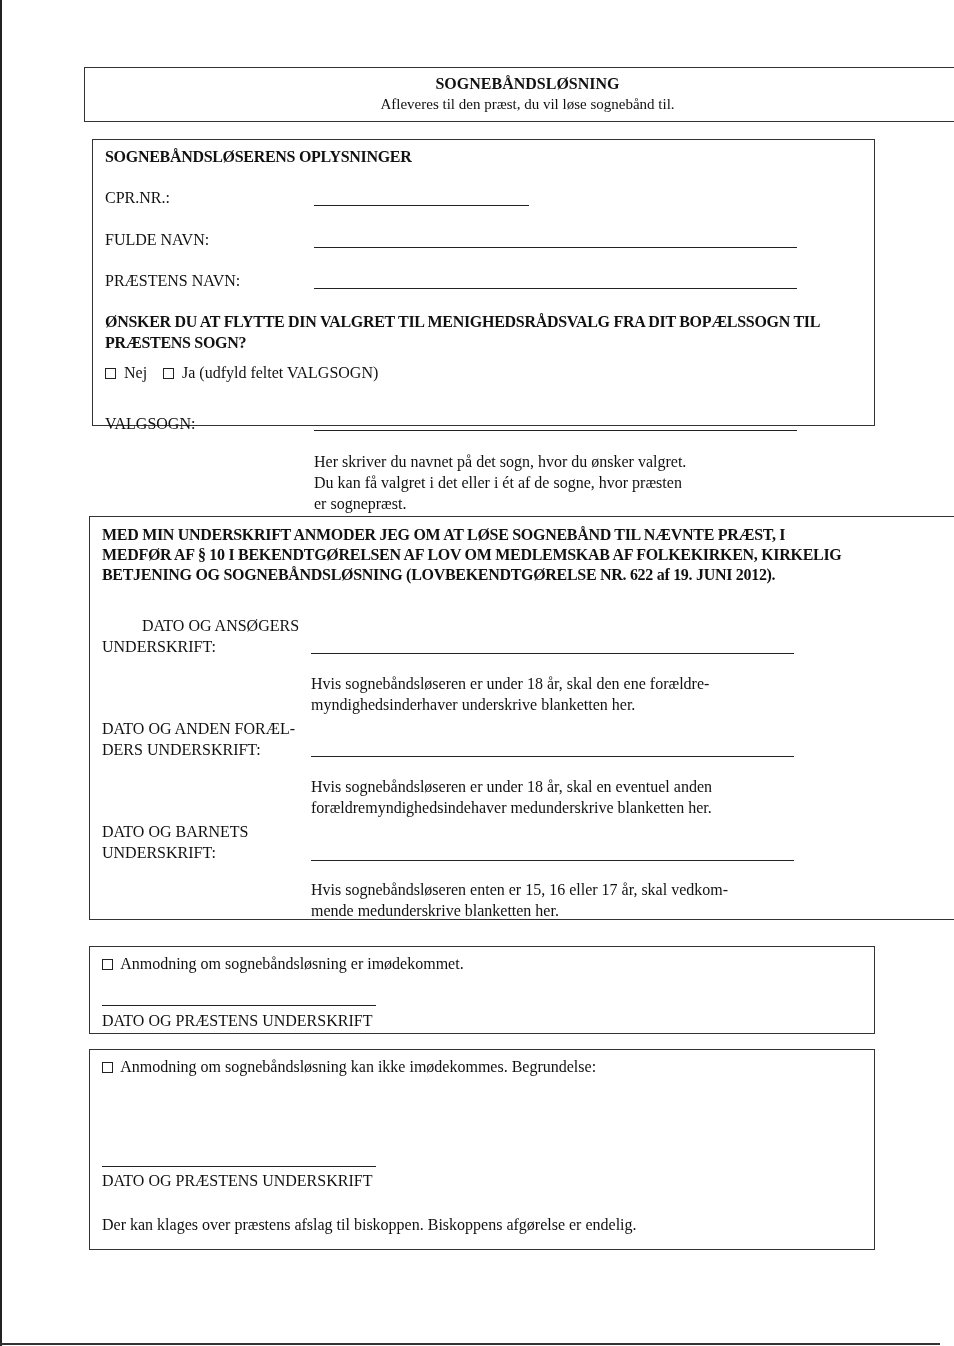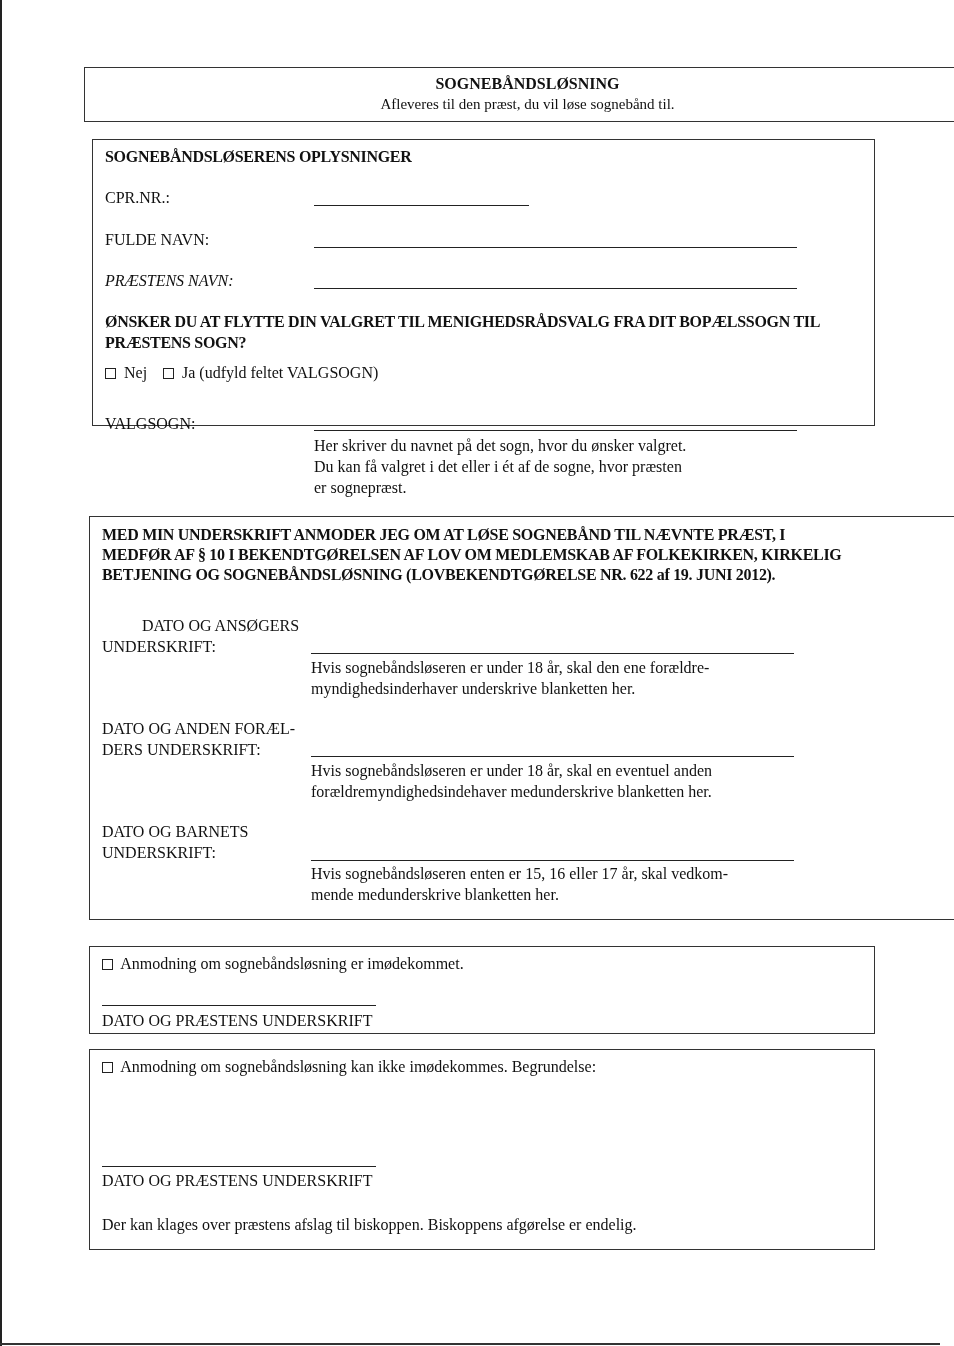--- a/index.html
+++ b/index.html
@@ -43,21 +43,21 @@
     }
     .cb {
       display: inline-block;
       width: 11px; height: 11px;
       border: 1px solid #222222;
       vertical-align: -1px;
       margin-right: 4px;
       box-sizing: border-box;
     }
     .small-caps-bold { font-weight: bold; font-size: 16px; letter-spacing: -0.3px; }
-    .hint { font-size: 16px; line-height: 21px; }
+    .hint { font-size: 16px; line-height: 21px; margin-top: 16px; }
   </style>
 </head>
 <body>
 
 <div class="page-left-edge"></div>
 <div class="page-bottom-edge"></div>
 
 <div class="box" style="left:84px; top:67px; width:887px; height:55px;">
   <div class="abs bold center" style="left:0; right:0; top:7px; font-size:16px;">SOGNEBÅNDSLØSNING</div>
   <div class="abs center" style="left:0; right:0; top:28px; font-size:15px;">Afleveres til den præst, du vil løse sognebånd til.</div>
@@ -65,21 +65,21 @@
 
 <div class="box" style="left:92px; top:139px; width:783px; height:287px;">
   <div class="abs small-caps-bold" style="left:12px; top:8px;">SOGNEBÅNDSLØSERENS OPLYSNINGER</div>
 
   <div class="abs" style="left:12px; top:49px;">CPR.NR.:</div>
   <div class="line" style="left:221px; top:65px; width:215px;"></div>
 
   <div class="abs" style="left:12px; top:91px;">FULDE NAVN:</div>
   <div class="line" style="left:221px; top:107px; width:483px;"></div>
 
-  <div class="abs" style="left:12px; top:132px;font-style:italic;">PRÆSTENS NAVN:</div>
+  <div class="abs" style="left:12px; top:132px;">PRÆSTENS NAVN:</div>
   <div class="line" style="left:221px; top:148px; width:483px;"></div>
 
   <div class="abs small-caps-bold" style="left:12px; top:173px;">ØNSKER DU AT FLYTTE DIN VALGRET TIL MENIGHEDSRÅDSVALG FRA DIT BOPÆLSSOGN TIL</div>
   <div class="abs small-caps-bold" style="left:12px; top:194px;">PRÆSTENS SOGN?</div>
 
   <div class="abs" style="left:12px; top:224px;">
     <span class="cb"></span>
     <span>Nej</span>
   </div>
   <div class="abs" style="left:70px; top:224px;">

